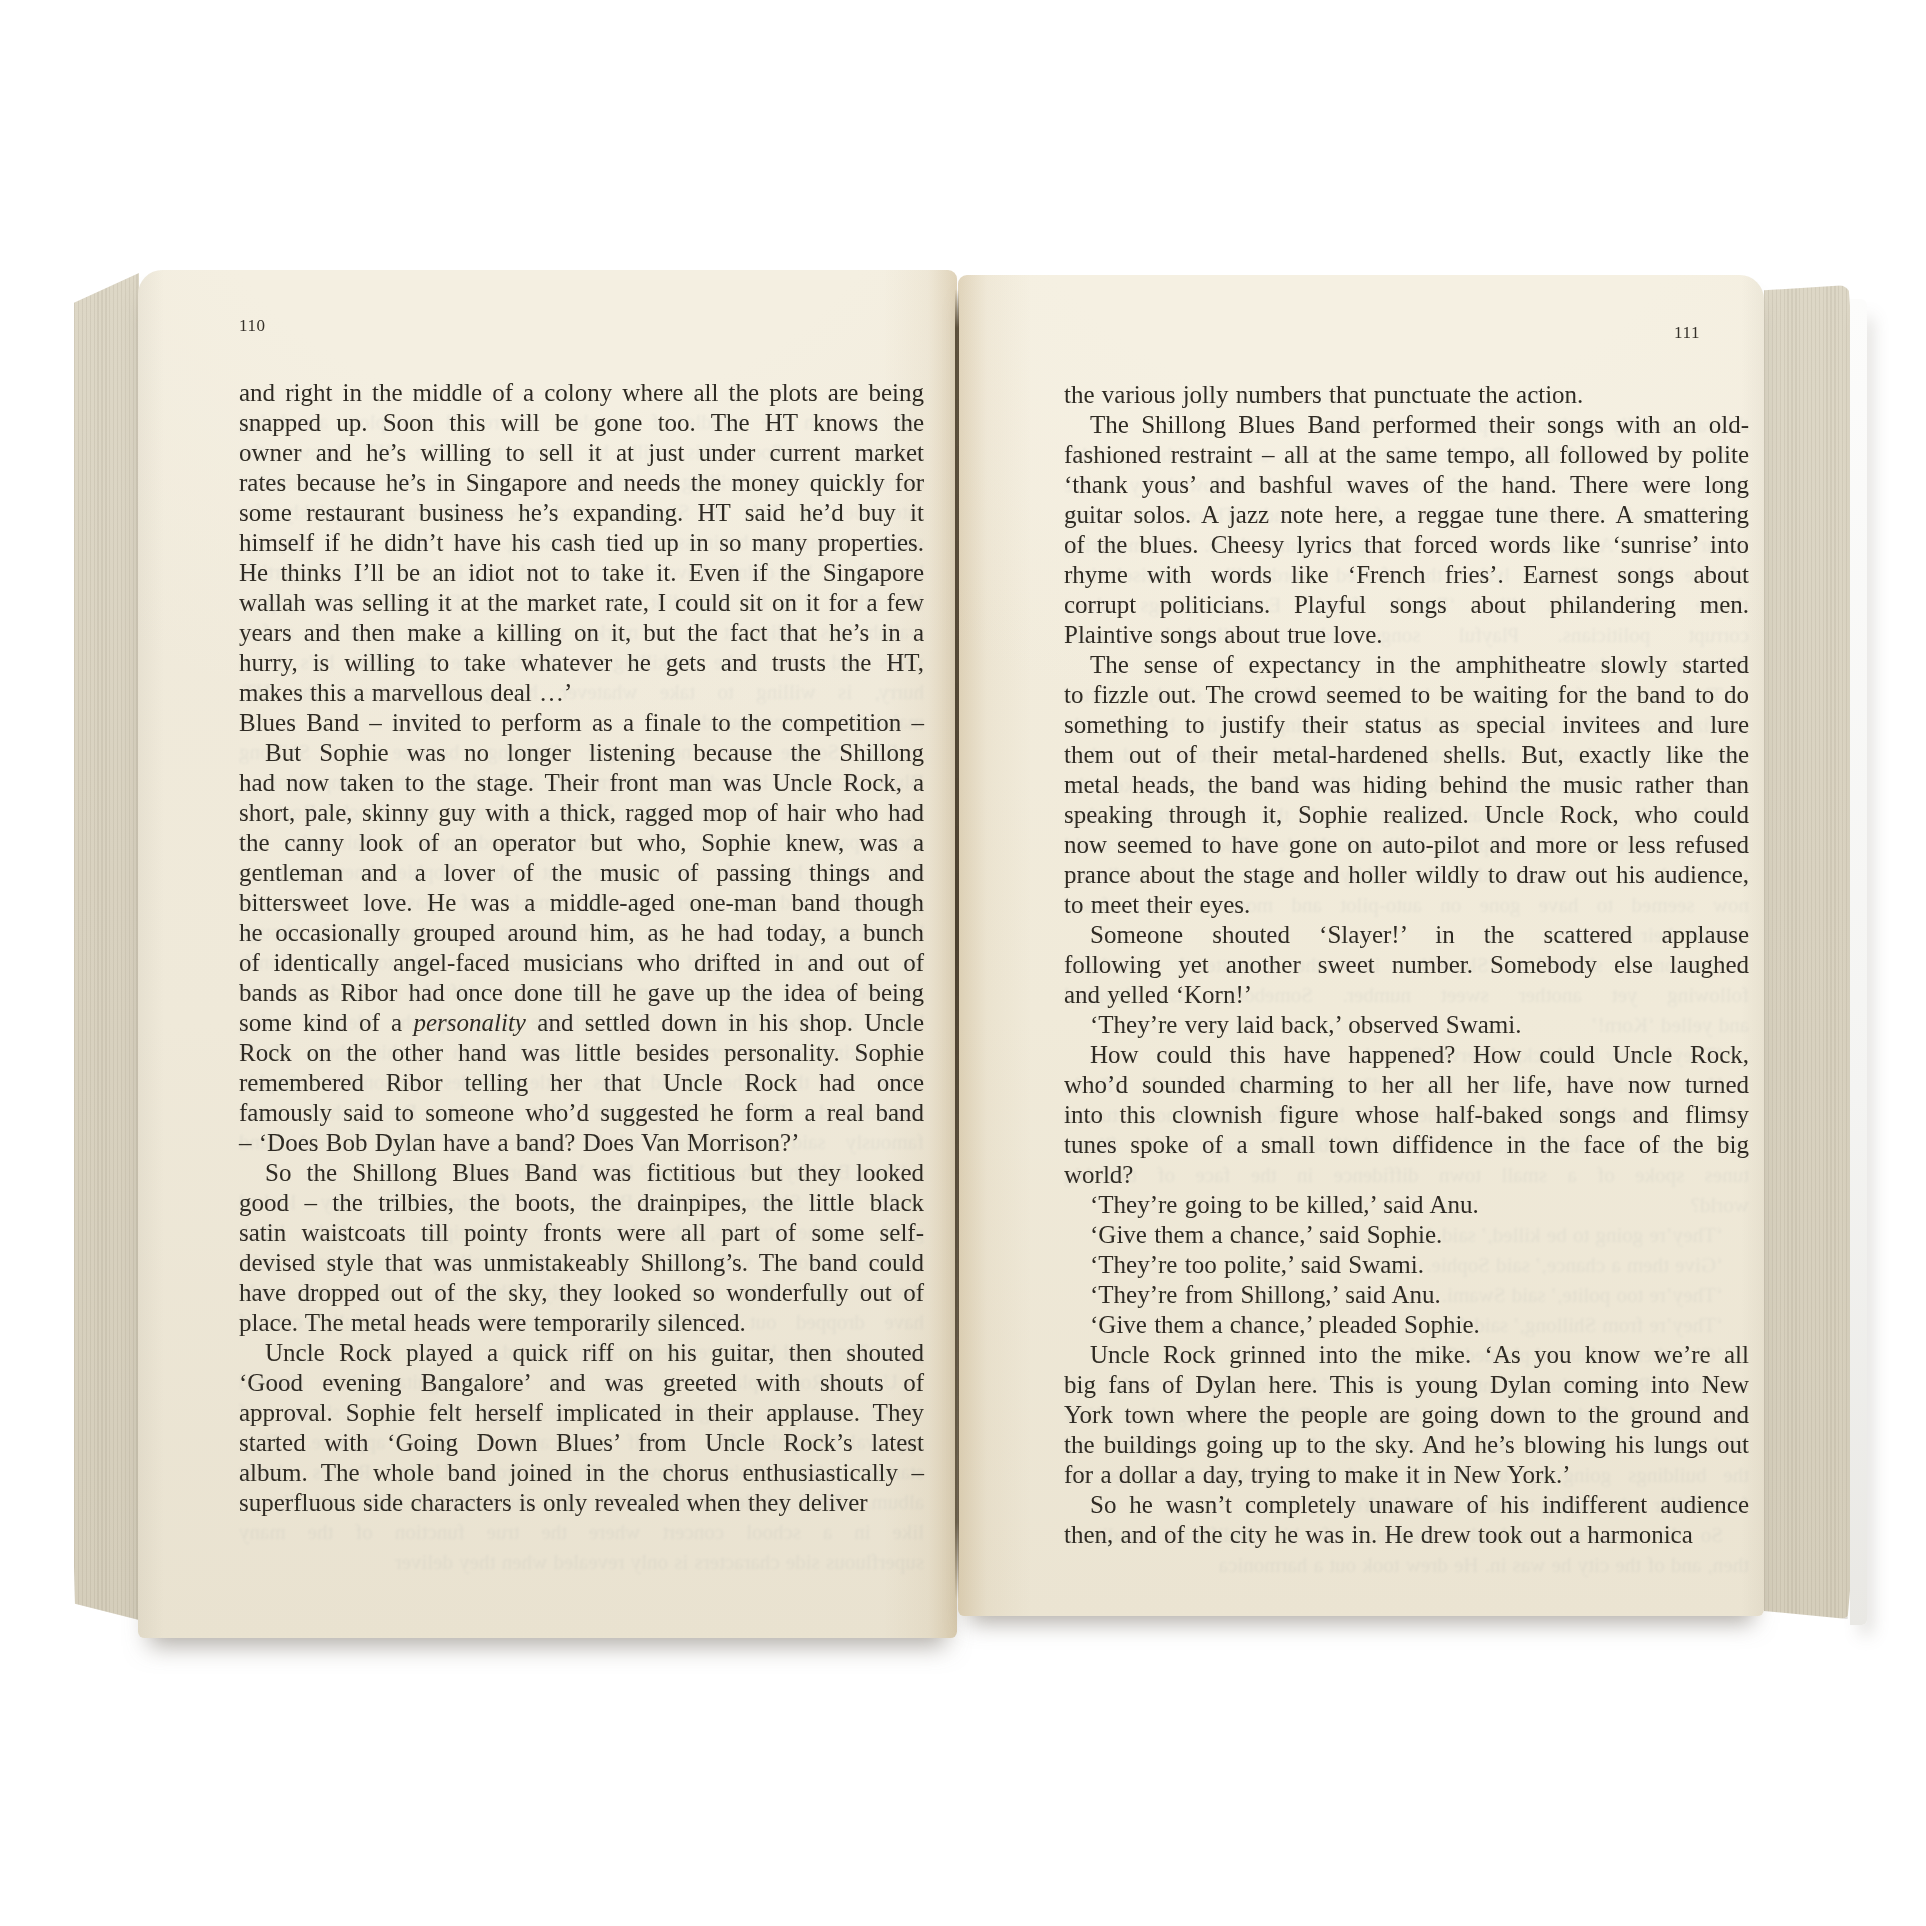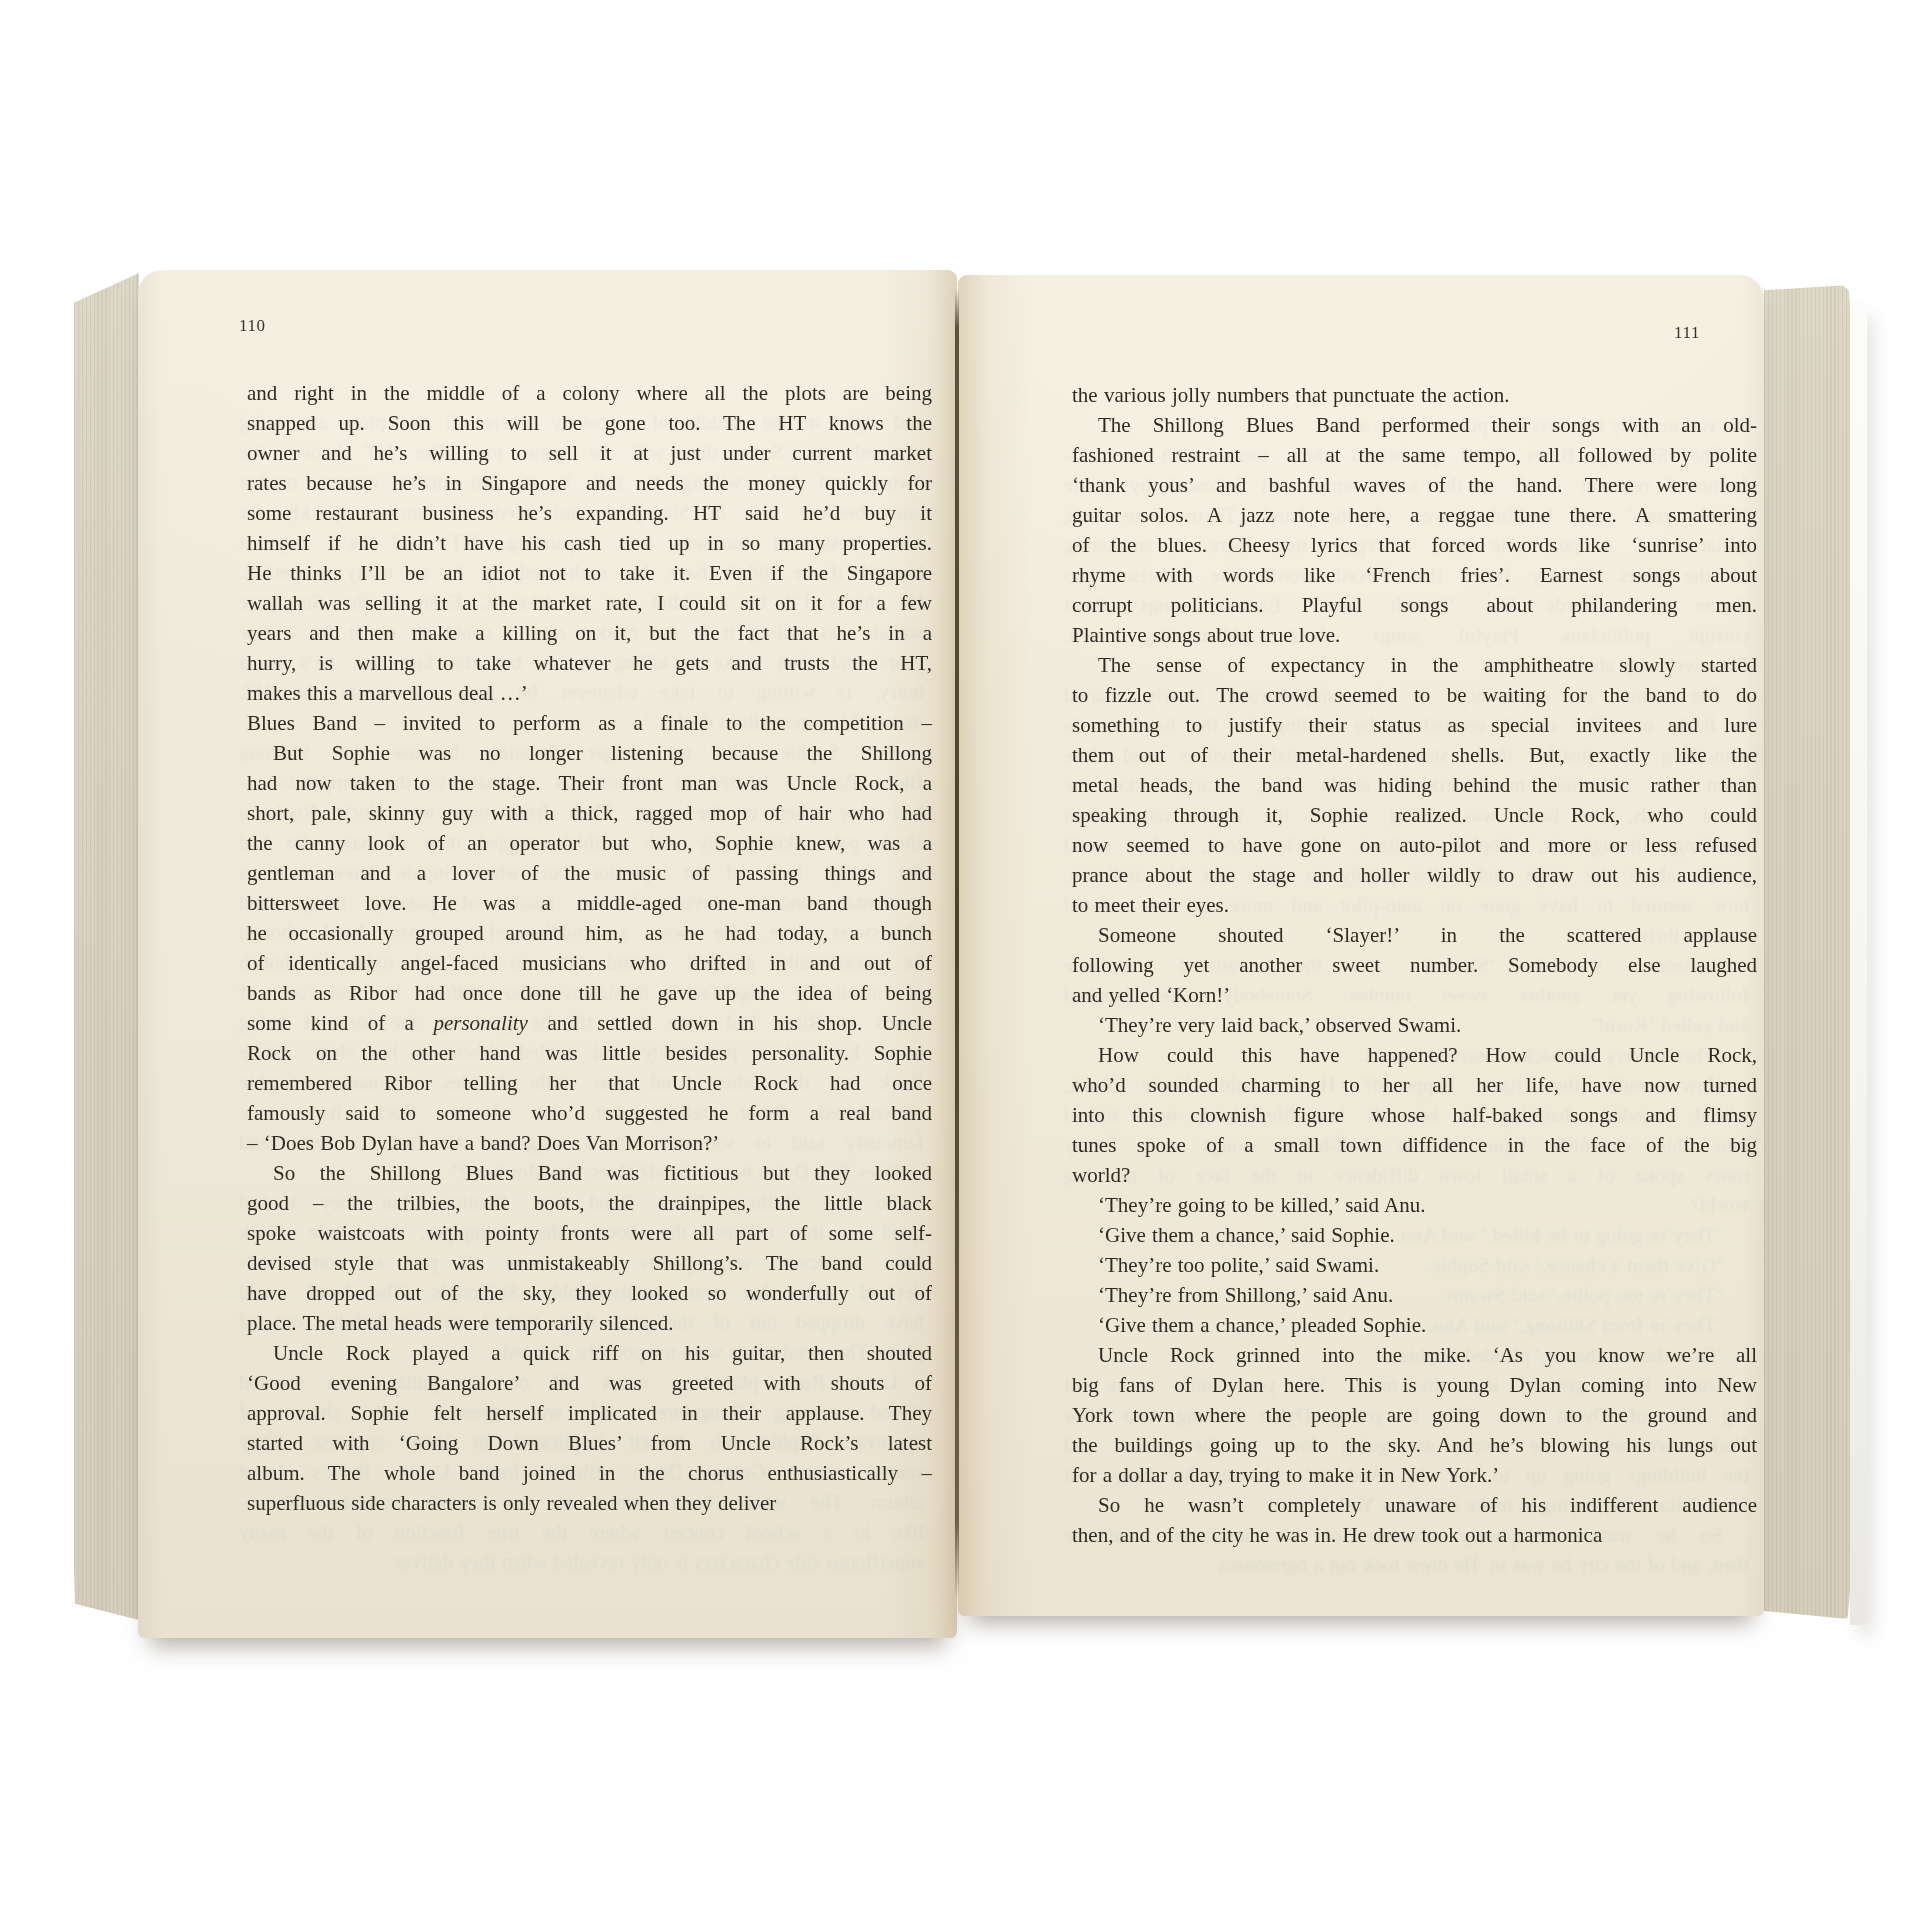--- a/index.html
+++ b/index.html
@@ -120,24 +120,23 @@
     left: 106px;
     top: 48px;
     width: 685px;
     text-align: right;
     padding-right: 49px;
     box-sizing: border-box;
   }
   .page-text {
     position: absolute;
     width: 685px;
-    font-size: 21px;
+    font-size: 25px;
     line-height: 30px;
     word-spacing: 1px;
-    margin-left: 8px;
   }
   .page.left .page-text { left: 101px; top: 108px; }
   .page.right .page-text { left: 106px; top: 105px; }
   .line { white-space: normal; }
   .line.j { text-align: justify; text-align-last: justify; }
   .line.ind { text-indent: 26px; }
   .line em { font-style: italic; }
   
   .ghost {
     position: absolute;
@@ -229,21 +228,21 @@
           <div class="line j">he occasionally grouped around him, as he had today, a bunch</div>
           <div class="line j">of identically angel-faced musicians who drifted in and out of</div>
           <div class="line j">bands as Ribor had once done till he gave up the idea of being</div>
           <div class="line j">some kind of a <em>personality</em> and settled down in his shop. Uncle</div>
           <div class="line j">Rock on the other hand was little besides personality. Sophie</div>
           <div class="line j">remembered Ribor telling her that Uncle Rock had once</div>
           <div class="line j">famously said to someone who’d suggested he form a real band</div>
           <div class="line">– ‘Does Bob Dylan have a band? Does Van Morrison?’</div>
           <div class="line j ind">So the Shillong Blues Band was fictitious but they looked</div>
           <div class="line j">good – the trilbies, the boots, the drainpipes, the little black</div>
-          <div class="line j">spoke waistcoats with pointy fronts were all part of some self-</div>
+          <div class="line j">satin waistcoats till pointy fronts were all part of some self-</div>
           <div class="line j">devised style that was unmistakeably Shillong’s. The band could</div>
           <div class="line j">have dropped out of the sky, they looked so wonderfully out of</div>
           <div class="line">place. The metal heads were temporarily silenced.</div>
           <div class="line j ind">Uncle Rock played a quick riff on his guitar, then shouted</div>
           <div class="line j">‘Good evening Bangalore’ and was greeted with shouts of</div>
           <div class="line j">approval. Sophie felt herself implicated in their applause. They</div>
           <div class="line j">started with ‘Going Down Blues’ from Uncle Rock’s latest</div>
           <div class="line j">album. The whole band joined in the chorus enthusiastically –</div>
           <div class="line">superfluous side characters is only revealed when they deliver</div>
         </div>

